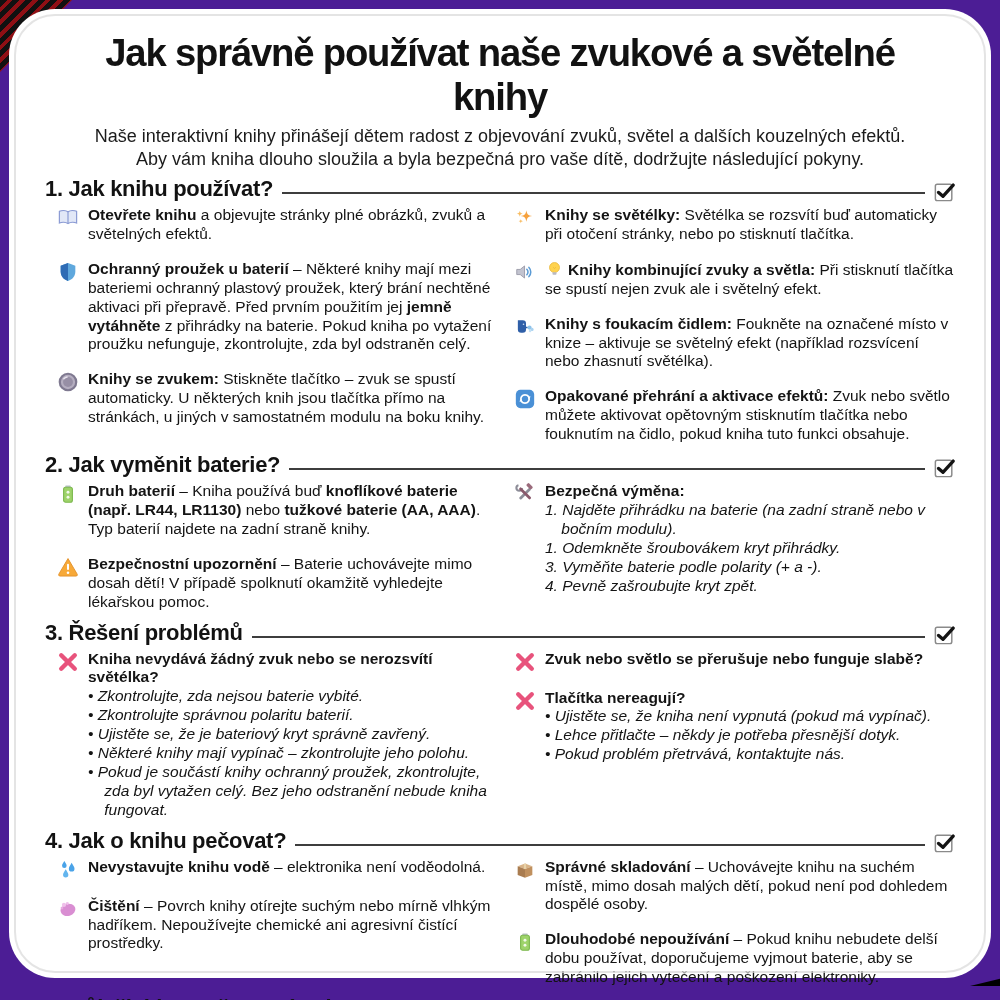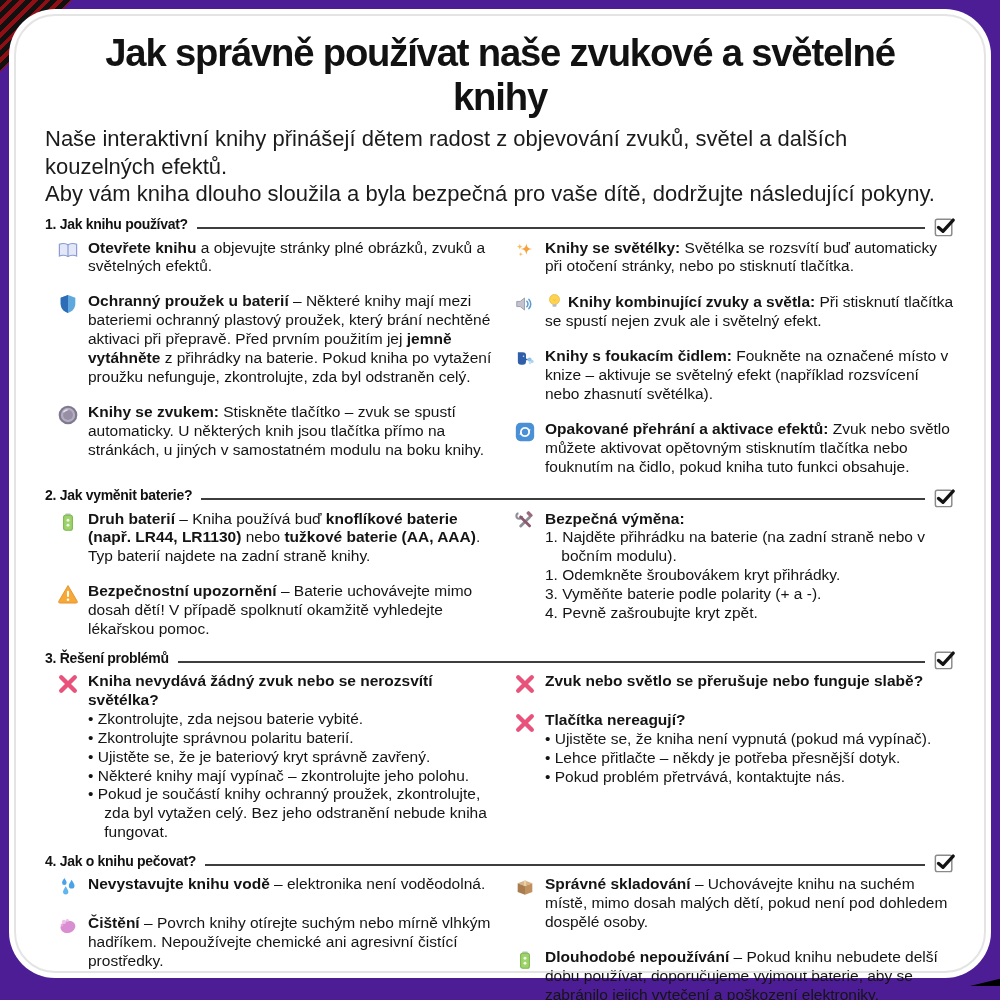--- a/index.html
+++ b/index.html
@@ -8,37 +8,37 @@
   .corner-stripes{position:absolute;left:0;top:0;width:72px;height:72px;z-index:0;
     background:repeating-linear-gradient(135deg,#111 0 5px,#8f0f14 5px 9px);
     clip-path:polygon(0 0,100% 0,0 100%);}
   .card{position:absolute;left:9px;top:9px;width:982px;height:969px;background:#fff;
     border-radius:46px;box-sizing:border-box;padding:14px 36px 0 36px;z-index:1;}
   .card::before{content:"";position:absolute;inset:5px;border:2px solid #d8d8d8;border-radius:41px;pointer-events:none;opacity:.7;}
   .page-curl{position:absolute;right:8px;bottom:14px;width:62px;height:15px;background:#000;z-index:2;
     clip-path:polygon(100% 0,100% 100%,0 100%);}
   .title{margin:8px 0 6px;text-align:center;font-size:39px;font-weight:bold;color:#121212;
     letter-spacing:-1.2px;transform:scaleX(.98);}
-  .intro{text-align:left;font-size:22px;line-height:1.25;color:#1b1b1b;margin-bottom:2px;}
+  .intro{text-align:center;font-size:18px;line-height:1.25;color:#1b1b1b;margin-bottom:2px;}
   .section{margin-top:6px;}
   .sec-head{display:flex;align-items:center;gap:9px;}
-  .sec-head h2{margin:0;font-size:14px;font-weight:bold;color:#121212;white-space:nowrap;letter-spacing:-.3px;}
+  .sec-head h2{margin:0;font-size:22px;font-weight:bold;color:#121212;white-space:nowrap;letter-spacing:-.3px;}
   .rule{flex:1;border-top:2.6px solid #3d3d3d;transform:translateY(4px);}
   .chk{width:21px;height:21px;flex:0 0 21px;transform:translateY(2px);}
   .cols{display:grid;grid-template-columns:1fr 1fr;column-gap:14px;padding:4px 0 2px 10px;}
   .col{display:flex;flex-direction:column;gap:16px;}
   .item{display:flex;gap:8px;}
   .ic{flex:0 0 25px;display:flex;justify-content:center;align-items:flex-start;padding-top:1px;}
   .ic svg{width:22px;height:22px;}
   .body{flex:1;min-width:0;}
   .txt{margin:0;font-size:15.5px;line-height:1.22;color:#141414;}
   .bb{font-weight:bold;}
   .inline-ic{display:inline-block;width:19px;height:19px;vertical-align:-4px;margin-right:4px;}
   .inline-ic svg{width:19px;height:19px;}
-  .list .line{font-size:15.5px;line-height:1.22;color:#141414;padding-left:1.05em;text-indent:-1.05em;}
+  .list .line{font-size:15.5px;line-height:1.22;color:#141414;padding-left:1.05em;text-indent:-1.05em;font-style:italic;}
 </style>
 </head>
 <body>
 
 <div class="stage">
   <div class="corner-stripes"></div>
   <div class="page-curl"></div>
 
   <div class="card">
     <h1 class="title">Jak správně používat naše zvukové a světelné knihy</h1>

